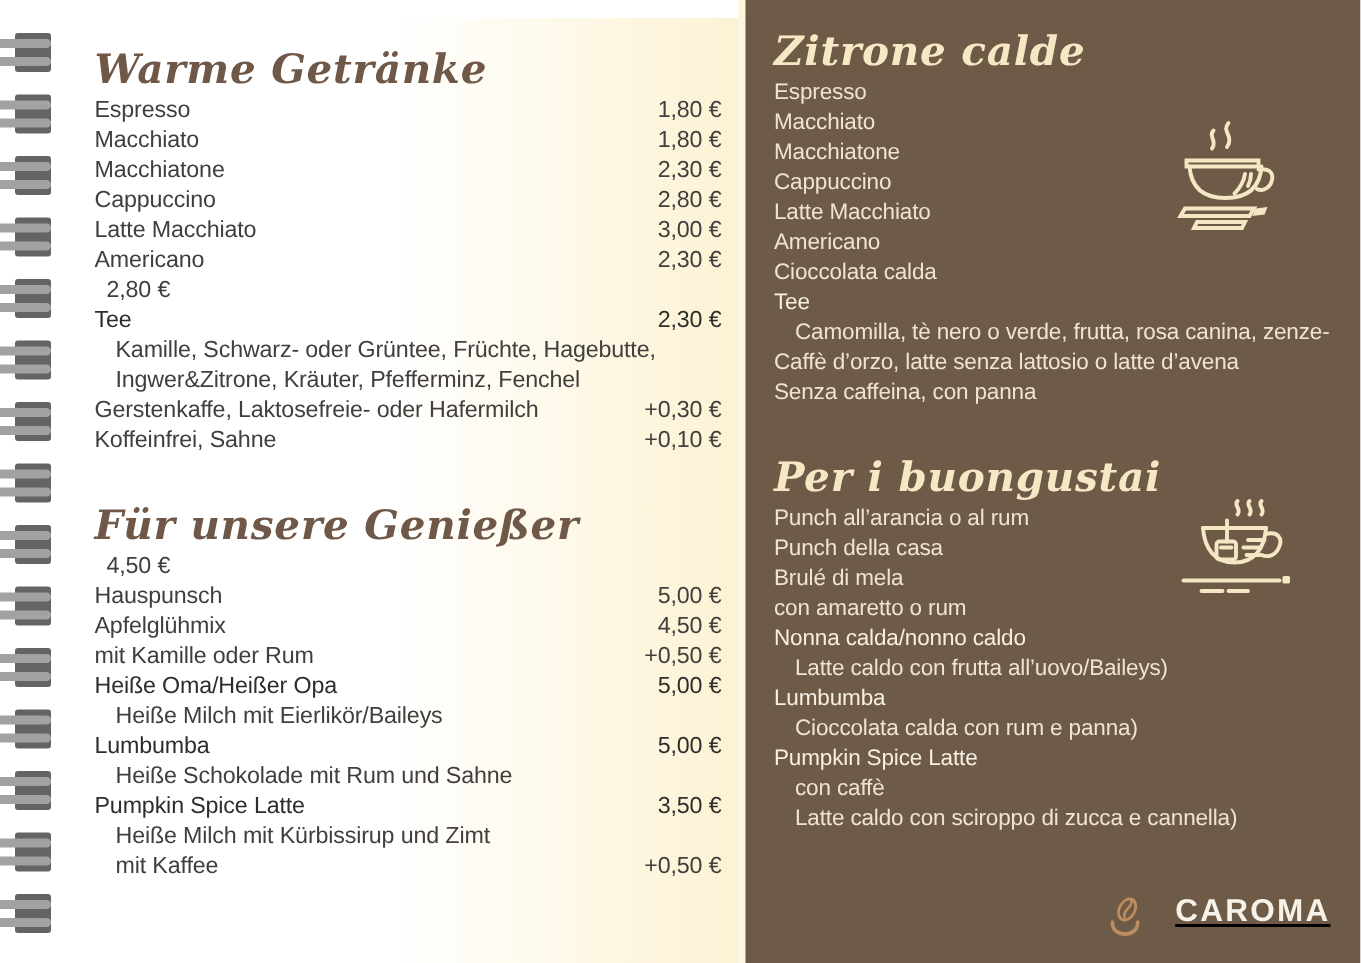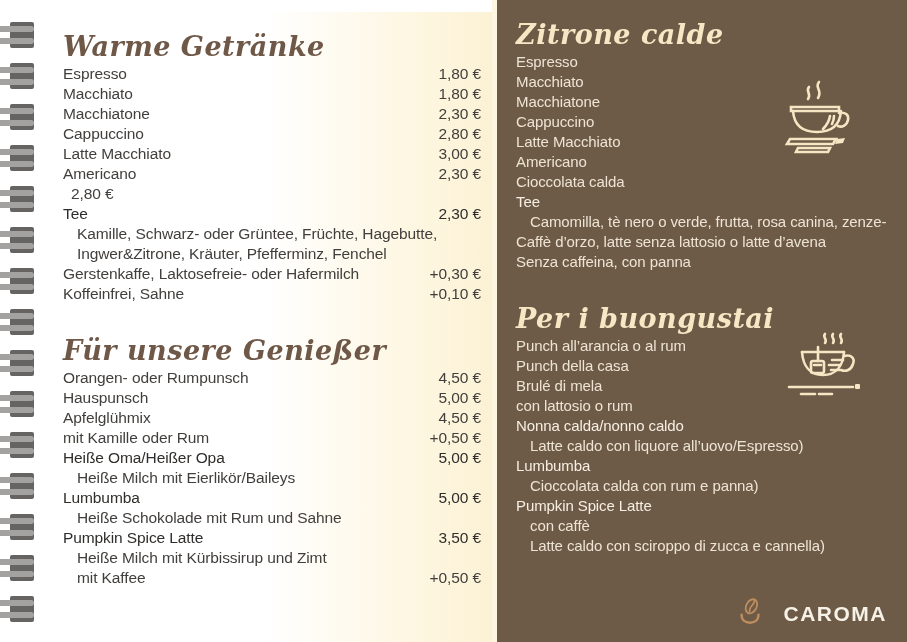--- a/index.html
+++ b/index.html
@@ -62,21 +62,21 @@
   .clip .bar.b2{top:16px;}
 
   
   .icon-abs{position:absolute;}
   #coffee-icon{left:286px;top:80px;}
   #tea-icon{left:288px;top:330px;}
 
   
   .logo{
     position:absolute;right:20px;bottom:16px;
-    display:flex;align-items:flex-end;gap:19px;
+    display:flex;align-items:flex-start;gap:19px;text-decoration:underline;
   }
   .logo-text{
     color:#f7f2e7;font-weight:bold;font-size:21px;letter-spacing:1.5px;
   }
 </style>
 </head>
 <body>
 
 <div class="page">
 
@@ -123,21 +123,20 @@
         <div class="row">
           <span class="item-name">Gerstenkaffe, Laktosefreie- oder Hafermilch</span>
           <span class="item-price">+0,30 €</span>
         </div>
         <div class="row">
           <span class="item-name">Koffeinfrei, Sahne</span>
           <span class="item-price">+0,10 €</span>
         </div>
         <div class="section-title gap">Für unsere Genießer</div>
         <div class="row">
-          <span class="item-name">Orangen- oder Rumpunsch</span>
           <span class="item-price">4,50 €</span>
         </div>
         <div class="row">
           <span class="item-name">Hauspunsch</span>
           <span class="item-price">5,00 €</span>
         </div>
         <div class="row">
           <span class="item-name">Apfelglühmix</span>
           <span class="item-price">4,50 €</span>
         </div>
@@ -215,27 +214,27 @@
         <div class="row">
           <span class="item-name">Punch all’arancia o al rum</span>
         </div>
         <div class="row">
           <span class="item-name">Punch della casa</span>
         </div>
         <div class="row">
           <span class="item-name">Brulé di mela</span>
         </div>
         <div class="row">
-          <span class="item-name">con lattosio o rum</span>
+          <span class="item-name">con amaretto o rum</span>
         </div>
         <div class="row bold">
           <span class="item-name">Nonna calda/nonno caldo</span>
         </div>
         <div class="row indent">
-          <span class="item-name">Latte caldo con liquore all’uovo/Espresso)</span>
+          <span class="item-name">Latte caldo con frutta all’uovo/Baileys)</span>
         </div>
         <div class="row bold">
           <span class="item-name">Lumbumba</span>
         </div>
         <div class="row indent">
           <span class="item-name">Cioccolata calda con rum e panna)</span>
         </div>
         <div class="row bold">
           <span class="item-name">Pumpkin Spice Latte</span>
         </div>

